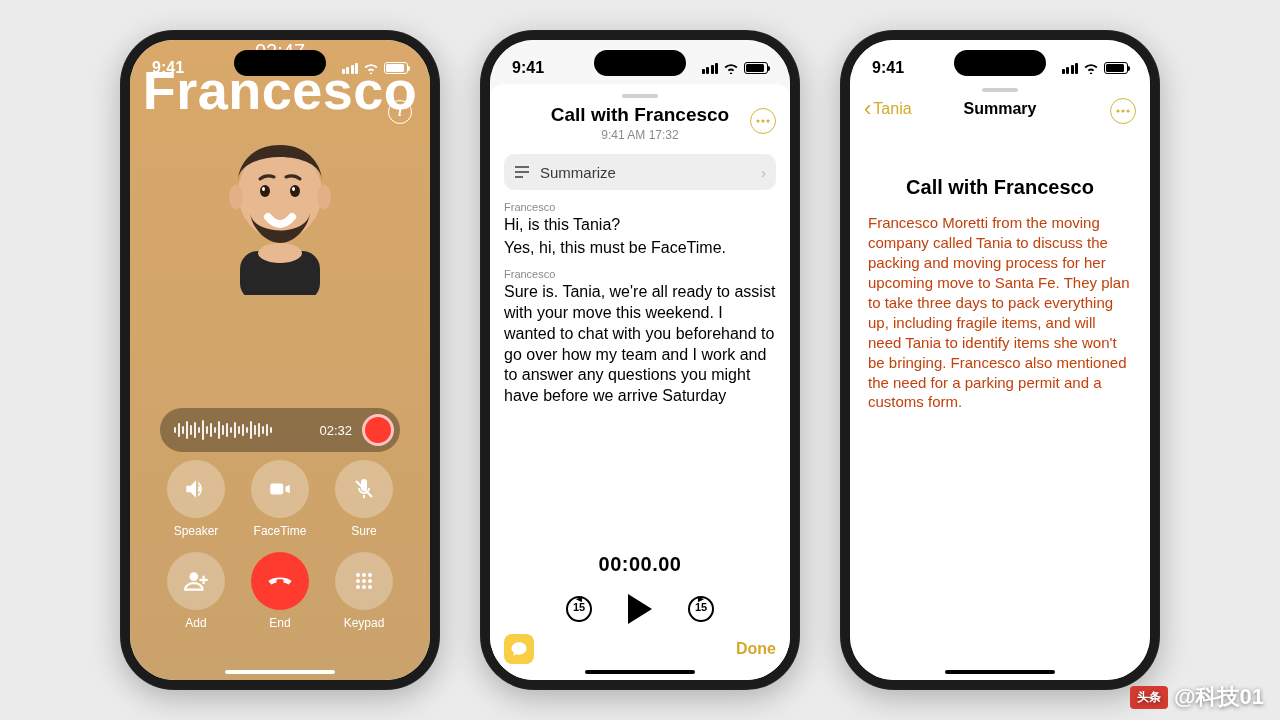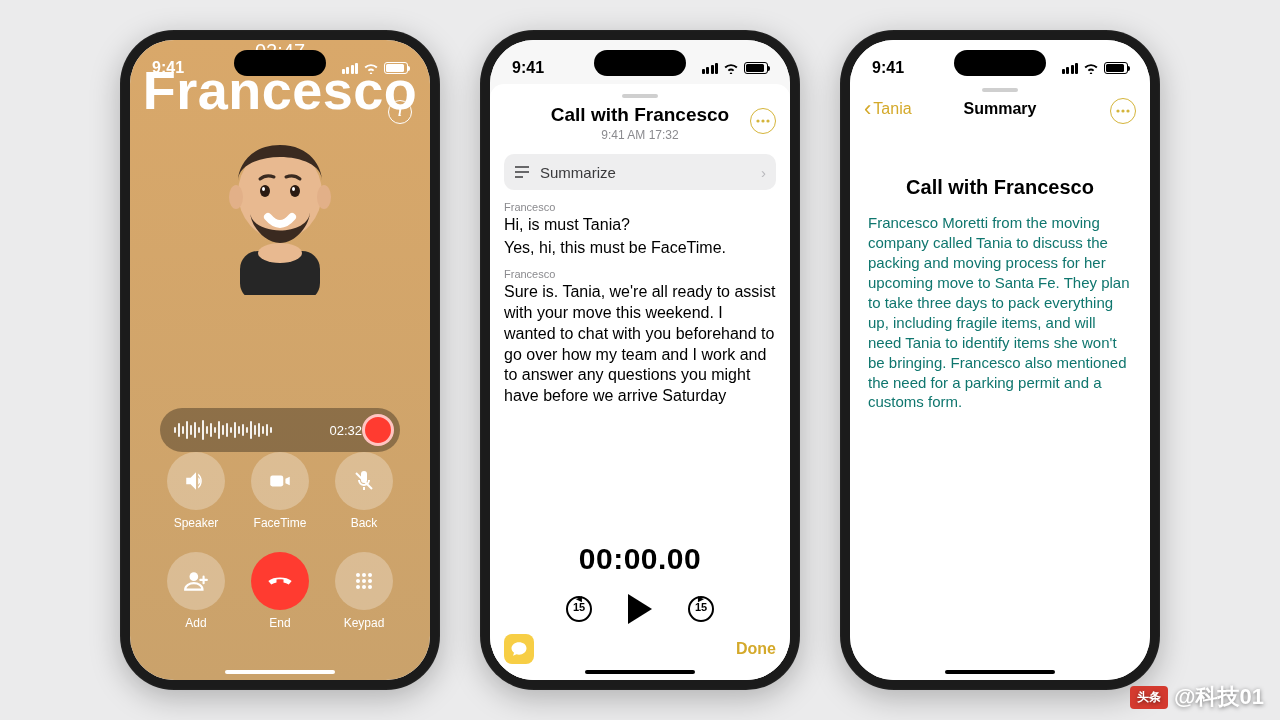--- a/index.html
+++ b/index.html
@@ -51,66 +51,66 @@
 
   
   .call-screen { background: linear-gradient(#d9a86a 0%, #caa26b 100%); color:#fff; height:100%; position:relative; }
   .info-btn { position:absolute; top:60px; right:18px; width:24px; height:24px; border:1.6px solid #fff; border-radius:50%; display:flex; align-items:center; justify-content:center; font-family:Georgia,serif; font-style:italic; font-size:14px; font-weight:600;}
   .call-timer { text-align:center; font-size:20px; font-weight:500; }
   .call-name { text-align:center; font-size:54px; font-weight:700; margin-top:-4px; letter-spacing:.5px;}
   .memoji { display:flex; justify-content:center; margin-top:4px; }
   .record-pill {
     position:absolute; left:50%; transform:translateX(-50%); top:368px;
     width:240px; height:44px; background:rgba(0,0,0,.32); border-radius:22px;
-    display:flex; align-items:center; padding:0 6px 0 14px; 
+    display:flex; align-items:center; padding:0 6px 0 14px; gap:10px;
   }
   .waveform { flex:1; display:flex; align-items:center; gap:2px; }
   .waveform span { width:2px; background:rgba(255,255,255,.9); border-radius:1px; }
   .rec-time { color:#fff; font-size:13px; font-weight:500; }
   .rec-dot { width:32px; height:32px; border-radius:50%; background:#ff3b30; border:3px solid rgba(255,255,255,.7); }
-  .call-grid { position:absolute; bottom:50px; left:0; right:0; display:grid; grid-template-columns:repeat(3,1fr); row-gap:22px; padding:0 24px;}
+  .call-grid { position:absolute; bottom:50px; left:0; right:0; display:grid; grid-template-columns:repeat(3,1fr); row-gap:14px; padding:0 24px;}
   .call-btn { display:flex; flex-direction:column; align-items:center; gap:6px; }
   .call-circle { width:58px; height:58px; border-radius:50%; background:rgba(255,255,255,.28); display:flex; align-items:center; justify-content:center; color:#fff;}
   .call-circle.red { background:#ff3b30;}
   .call-label { font-size:12px; color:#fff; font-weight:400;}
 
   
   .notes-bg { background:#f7f7f7; height:100%; position:relative; }
   .sheet-grabber { width:36px; height:4px; background:#cfcfcf; border-radius:3px; margin:0 auto; }
   .sheet { position:absolute; top:44px; left:0; right:0; bottom:0; background:#fff; border-radius:14px 14px 0 0; padding:10px 14px 0;}
   .sheet-header { text-align:center; position:relative; }
   .sheet-title { font-size:19px; font-weight:700; margin-top:6px; }
   .sheet-sub { font-size:12px; color:#8a8a8e; margin-top:2px; }
   .more-btn { position:absolute; right:0; top:4px; width:26px; height:26px; border:1.5px solid #d4b43a; border-radius:50%; display:flex; align-items:center; justify-content:center; color:#d4b43a;}
   .summarize-row { margin:12px 0 10px; background:#eeeeef; border-radius:10px; height:36px; display:flex; align-items:center; padding:0 10px; color:#3a3a3c; font-size:15px; gap:10px;}
   .summarize-row .chev { margin-left:auto; color:#b9b9bd; }
   .transcript { font-size:16px; line-height:1.3; color:#000; }
   .speaker { font-size:11px; color:#8a8a8e; margin-top:8px; margin-bottom:1px; font-weight:500;}
   .utterance { margin-bottom:2px; }
   .transcript-fade { position:absolute; left:0; right:0; top:390px; height:18px; background:linear-gradient(rgba(255,255,255,0), #fff);}
   .player { position:absolute; left:0; right:0; bottom:56px; text-align:center;}
-  .player-time { font-size:30px; font-weight:700; letter-spacing:.5px; font-variant-numeric:tabular-nums;}
+  .player-time { font-size:20px; font-weight:700; letter-spacing:.5px; font-variant-numeric:tabular-nums;}
   .player-controls { display:flex; justify-content:center; align-items:center; gap:36px; margin-top:18px;}
   .skip { width:26px; height:26px; position:relative; }
   .skip-ring { width:26px; height:26px; border:2px solid #000; border-radius:50%; position:absolute; }
   .skip-num { position:absolute; width:100%; text-align:center; top:5px; font-size:11px; font-weight:700;}
   .skip.back .arrow, .skip.fwd .arrow { position:absolute; top:-3px; font-size:10px; left:8px;}
   .play-triangle { width:0; height:0; border-left:24px solid #000; border-top:15px solid transparent; border-bottom:15px solid transparent;}
   .bottom-bar2 { position:absolute; bottom:16px; left:14px; right:14px; display:flex; justify-content:space-between; align-items:center;}
   .msg-icon { width:30px; height:30px; background:#f7ce45; border-radius:8px; display:flex; align-items:center; justify-content:center; color:#fff;}
   .done-link { color:#d4a92a; font-size:16px; font-weight:600;}
 
   
   .summary-screen { background:#fff; height:100%; position:relative; padding-top:56px;}
   .nav3 { position:absolute; top:50px; left:0; right:0; padding:10px 14px; display:flex; align-items:center;}
   .back-btn { color:#d4a92a; font-size:16px; display:flex; align-items:center; gap:2px;}
   .nav3-title { position:absolute; left:50%; transform:translateX(-50%); font-size:16px; font-weight:600; }
   .nav3 .more-btn { position:absolute; right:14px; top:8px; }
   .summary-heading { text-align:center; font-size:20px; font-weight:700; margin-top:48px; padding:0 16px;}
-  .summary-body { padding:14px 18px 0; font-size:15px; line-height:1.33; color:#0f766e;}
+  .summary-body { padding:14px 18px 0; font-size:15px; line-height:1.33; color:#c2410c;}
 
   .watermark { position:absolute; right:16px; bottom:8px; font-size:22px; color:#fff; text-shadow:0 1px 4px rgba(0,0,0,.5); font-weight:600; display:flex; align-items:center; gap:6px;}
   .watermark .wm-badge { background:#d43a2f; color:#fff; font-size:12px; padding:3px 7px; border-radius:4px;}
 </style>
 </head>
 <body>
 
 <div class="phone">
   <div class="screen">
     <div class="island"></div>
@@ -202,21 +202,21 @@
             </div>
           <div class="call-label">FaceTime</div>
         </div>
         <div class="call-btn">
           <div class="call-circle">
               <svg width="24" height="24" viewBox="0 0 24 24" fill="currentColor">
                 <path d="M12 2a3 3 0 013 3v6a3 3 0 01-6 0V5a3 3 0 013-3zm6 9a6 6 0 01-12 0h2a4 4 0 008 0h2zM11 18h2v3h-2z"></path>
                 <line x1="4" y1="4" x2="20" y2="20" stroke="currentColor" stroke-width="2"></line>
               </svg>
             </div>
-          <div class="call-label">Back</div>
+          <div class="call-label">Sure</div>
         </div>
         <div class="call-btn">
           <div class="call-circle">
               <svg width="26" height="26" viewBox="0 0 24 24" fill="currentColor">
                 <circle cx="10" cy="8" r="4"></circle>
                 <path d="M2 20c0-4 4-6 8-6s8 2 8 6H2zM19 8v6M16 11h6" stroke="currentColor" stroke-width="2" fill="none" stroke-linecap="round"></path>
               </svg>
             </div>
           <div class="call-label">Add</div>
         </div>
@@ -289,21 +289,21 @@
           <svg width="16" height="14" viewBox="0 0 16 14" stroke="currentColor" stroke-width="1.6" fill="none">
               <line x1="1" y1="2" x2="15" y2="2"></line>
               <line x1="1" y1="7" x2="15" y2="7"></line>
               <line x1="1" y1="12" x2="9" y2="12"></line>
             </svg>
           <span>Summarize</span>
           <span class="chev">›</span>
         </div>
         <div class="transcript">
           <div class="speaker">Francesco</div>
-          <div class="utterance">Hi, is must Tania?</div>
+          <div class="utterance">Hi, is this Tania?</div>
           <div class="utterance">Yes, hi, this must be FaceTime.</div>
           <div class="speaker">Francesco</div>
           <div class="utterance">Sure is. Tania, we're all ready to assist with your move this weekend. I wanted to chat with you beforehand to go over how my team and I work and to answer any questions you might have before we arrive Saturday</div>
         </div>
         <div class="transcript-fade"></div>
         <div class="player">
           <div class="player-time">00:00.00</div>
           <div class="player-controls">
             <div class="skip back">
               <div class="skip-ring"></div>

